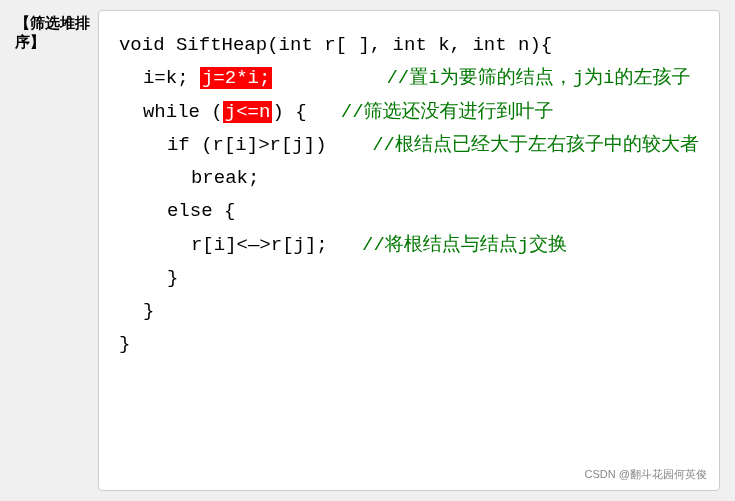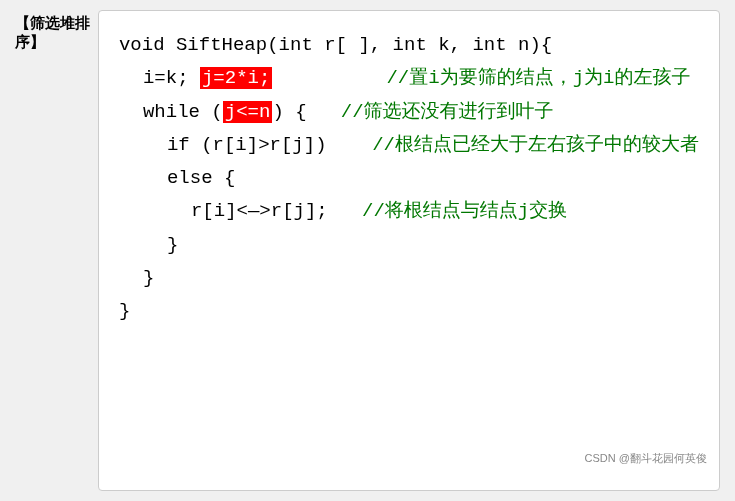--- a/index.html
+++ b/index.html
@@ -47,21 +47,21 @@
     .highlight-red {
       background-color: #ff0000;
       color: #fff;
       padding: 0 2px;
     }
     .comment {
       color: #007700;
     }
     .watermark {
       position: absolute;
-      bottom: 24px;
+      bottom: 8px;
       right: 12px;
       font-size: 11px;
       color: #888;
       font-family: Arial, sans-serif;
     }
     .indent1 { padding-left: 24px; }
     .indent2 { padding-left: 48px; }
     .indent3 { padding-left: 72px; }
   </style>
 </head>
@@ -74,20 +74,21 @@
 
       <span class="code-line">void SiftHeap(int r[ ], int k, int n){</span>
 
       <span class="code-line indent1">i=k; <span class="highlight-red">j=2*i;</span>          <span class="comment">//置i为要筛的结点，j为i的左孩子</span></span>
 
       <span class="code-line indent1">while (<span class="highlight-red">j&lt;=n</span>) {   <span class="comment">//筛选还没有进行到叶子</span></span>
 
 
       <span class="code-line indent2">if (r[i]&gt;r[j])    <span class="comment">//根结点已经大于左右孩子中的较大者</span></span>
 
+      <span class="code-line indent3">break;</span>
 
       <span class="code-line indent2">else {</span>
 
       <span class="code-line indent3">r[i]&lt;—&gt;r[j];   <span class="comment">//将根结点与结点j交换</span></span>
 
 
       <span class="code-line indent2">}</span>
 
       <span class="code-line indent1">}</span>
 

